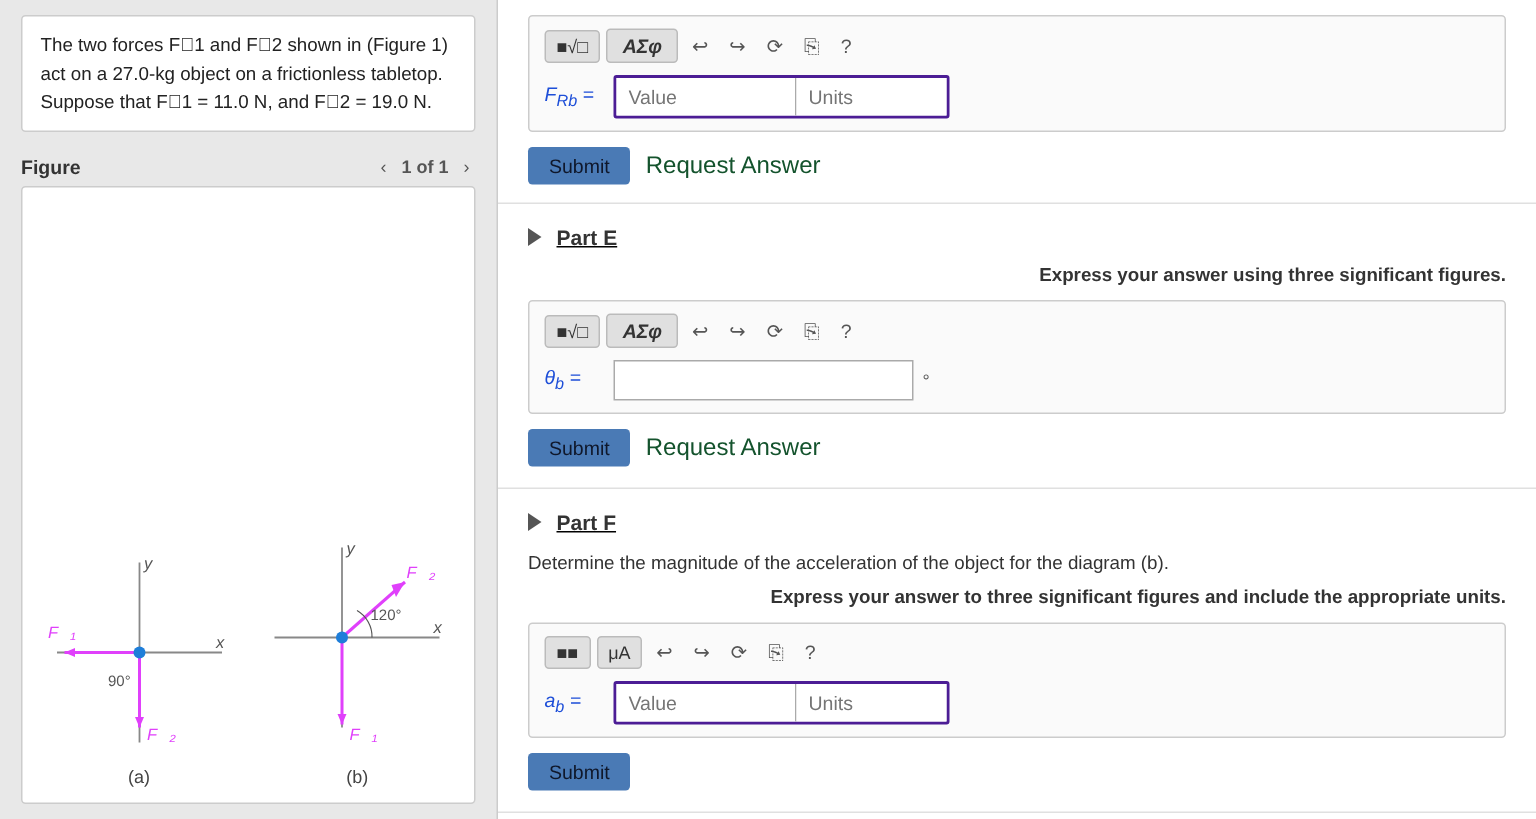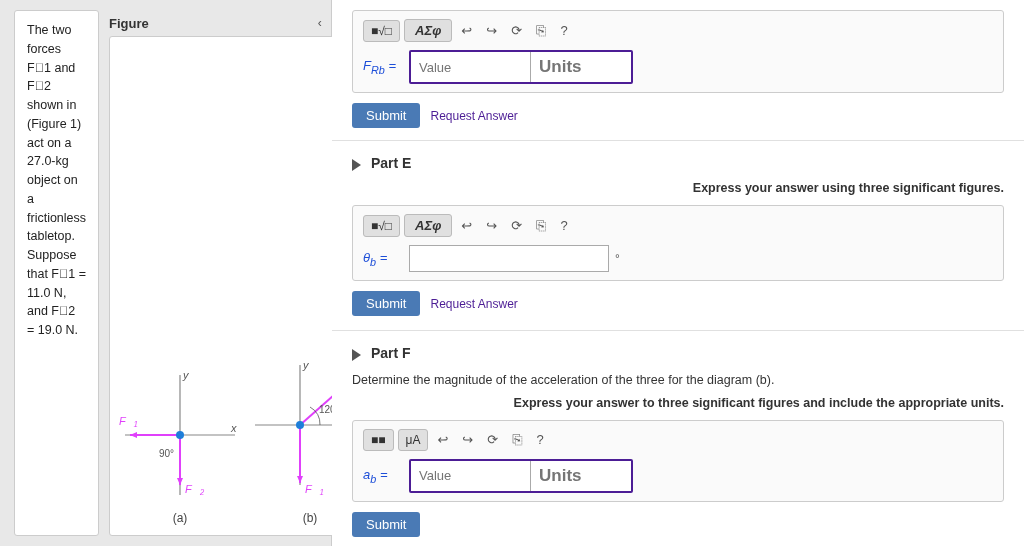--- a/index.html
+++ b/index.html
@@ -14,21 +14,21 @@
     }
 
     
     .left-panel {
       width: 332px;
       min-width: 332px;
       background: #e8e8e8;
       border-right: 1px solid #ccc;
       padding: 10px 14px;
       display: flex;
-      flex-direction: row;
+      flex-direction: column;
       gap: 10px;
     }
 
     .problem-text {
       background: #fff;
       border: 1px solid #ccc;
       border-radius: 3px;
       padding: 10px 12px;
       font-size: 12.5px;
       line-height: 1.5;
@@ -99,23 +99,24 @@
       padding: 0;
     }
 
     .part-section {
       padding: 14px 20px 14px 20px;
       border-bottom: 1px solid #e0e0e0;
     }
 
     .part-header {
       display: flex;
-      align-items: flex-end;
+      align-items: center;
       gap: 8px;
       margin-bottom: 10px;
+      text-decoration: underline;
     }
 
     .triangle-btn {
       width: 0;
       height: 0;
       border-top: 6px solid transparent;
       border-bottom: 6px solid transparent;
       border-left: 9px solid #555;
       cursor: pointer;
       margin-right: 2px;
@@ -204,26 +205,25 @@
       padding: 5px 8px;
       font-size: 13px;
       width: 120px;
       outline: none;
       background: #fff;
     }
 
     .units-input {
       border: 1px solid #aaa;
       padding: 5px 8px;
-      font-size: 17px;
+      font-size: 13px;
       width: 100px;
       outline: none;
       background: #fff;
       color: #0f172a;
-      font-weight: bold;
     }
 
     .input-wrapper {
       display: flex;
       border: 2px solid #4c1d95;
       border-radius: 2px;
     }
 
     .input-wrapper .value-input {
       border: none;
@@ -249,31 +249,31 @@
     }
 
     .button-row {
       display: flex;
       align-items: center;
       gap: 10px;
     }
 
     .submit-btn {
       background: #4a7ab5;
-      color: #ffffff;
+      color: #0f172a;
       border: none;
       border-radius: 3px;
       padding: 5px 14px;
       font-size: 13px;
       cursor: pointer;
     }
 
     .request-link {
-      color: #4c1d95;
-      font-size: 12px;
+      color: #14532d;
+      font-size: 16px;
       text-decoration: none;
       cursor: pointer;
     }
 
     
     svg text {
       font-family: Arial, sans-serif;
     }
   </style>
 </head>
@@ -414,21 +414,21 @@
       <button class="submit-btn">Submit</button>
       <a class="request-link">Request Answer</a>
     </div>
   </div>
 
   <div class="part-section">
     <div class="part-header">
       <div class="triangle-btn"></div>
       <span class="part-title">Part F</span>
     </div>
-    <p class="part-description">Determine the magnitude of the acceleration of the three for the diagram (b).</p>
+    <p class="part-description">Determine the magnitude of the acceleration of the object for the diagram (b).</p>
     <p class="part-instruction">Express your answer to three significant figures and include the appropriate units.</p>
 
     <div class="answer-box">
       <div class="toolbar">
         <button class="toolbar-btn">
           <span>■■</span>
         </button>
         <button class="toolbar-btn">
           <span>μA</span>
         </button>

